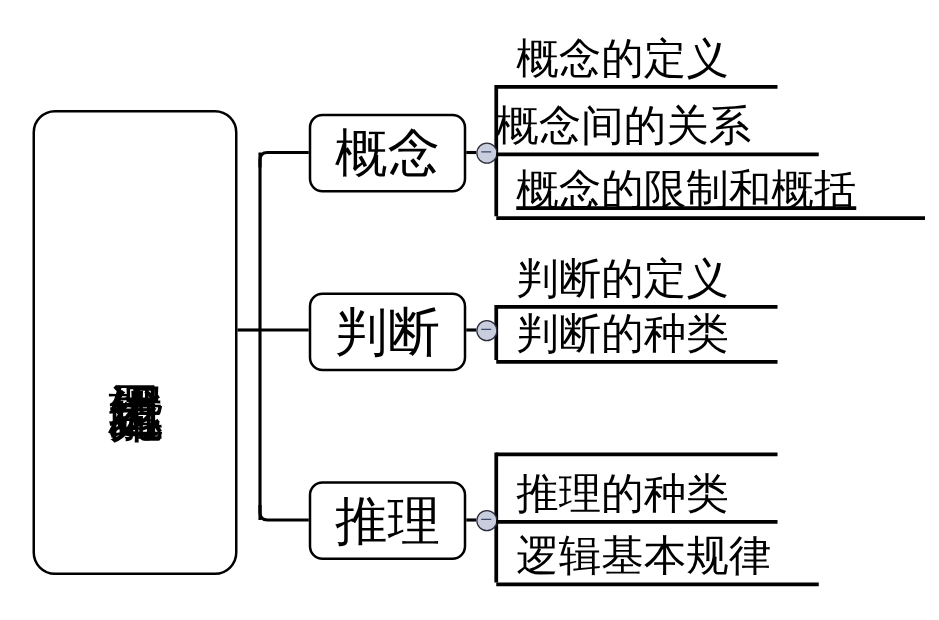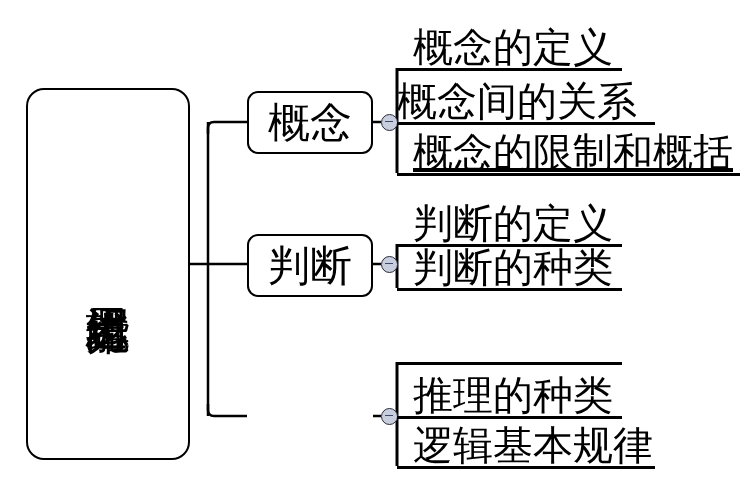--- a/index.html
+++ b/index.html
@@ -81,21 +81,21 @@
 
   
   .leaf{
     position:absolute;
     height:44px;
     box-sizing:border-box;
     display:flex;
     align-items:center;
   }
   .leaf-text{
-    font-size:40px;
+    font-size:34px;
     line-height:1;
     color:#000;
     white-space:nowrap;
     padding-left:16px;
   }
   .leaf-rule{
     position:absolute;
     height:0;
     border-top:3px solid #000;
   }
@@ -162,20 +162,23 @@
   <div class="leaf" style="left:397px; top:201px;">
     <span class="leaf-text">判断的定义</span>
   </div>
   <div class="leaf-rule" style="left:397px; top:244px; width:225px;"></div>
 
   <div class="leaf" style="left:397px; top:245px;">
     <span class="leaf-text">判断的种类</span>
   </div>
   <div class="leaf-rule" style="left:397px; top:288px; width:225px;"></div>
 
+  <div class="branch-box" style="top:385px;">
+    <span class="branch-text">推理</span>
+  </div>
   <div class="toggle" style="left:381px; top:407.5px;"></div>
 
   <div class="leaf-rule" style="left:397px; top:362px; width:225px;"></div>
 
   <div class="leaf" style="left:397px; top:373px;">
     <span class="leaf-text">推理的种类</span>
   </div>
   <div class="leaf-rule" style="left:397px; top:416px; width:225px;"></div>
 
   <div class="leaf" style="left:397px; top:423px;">

